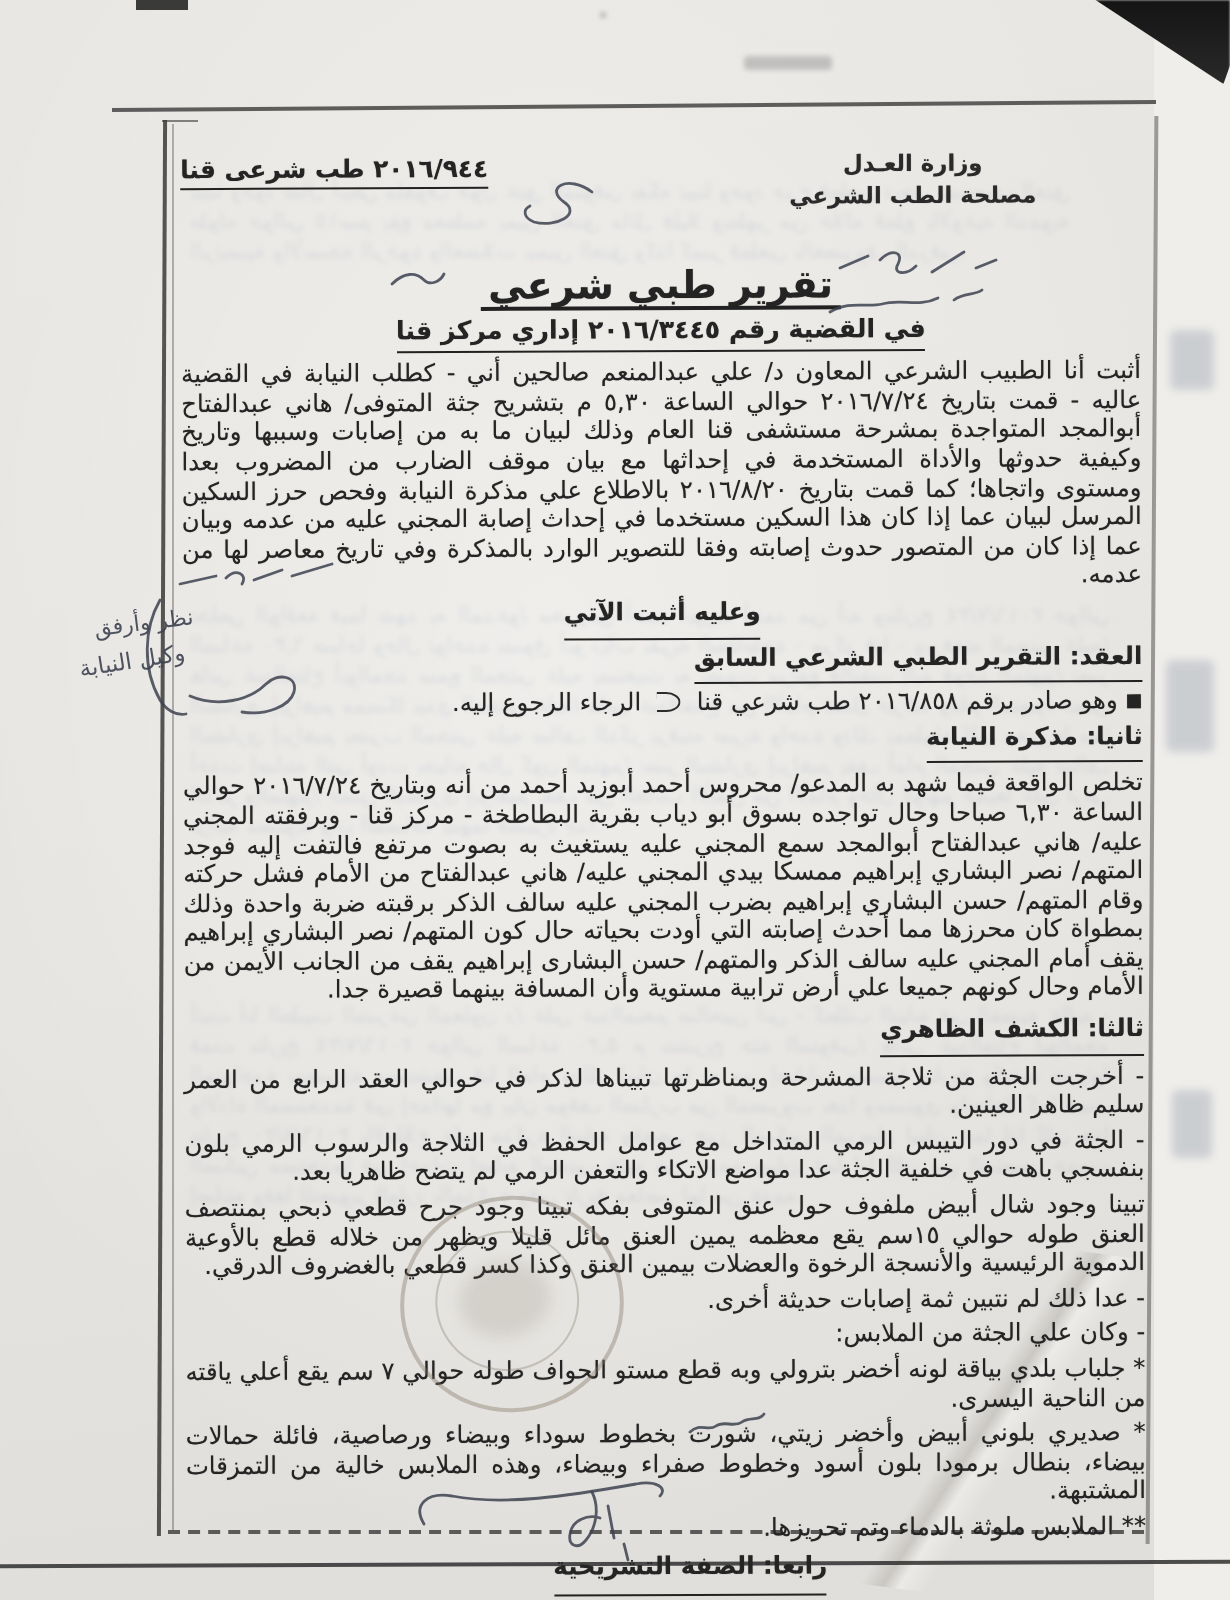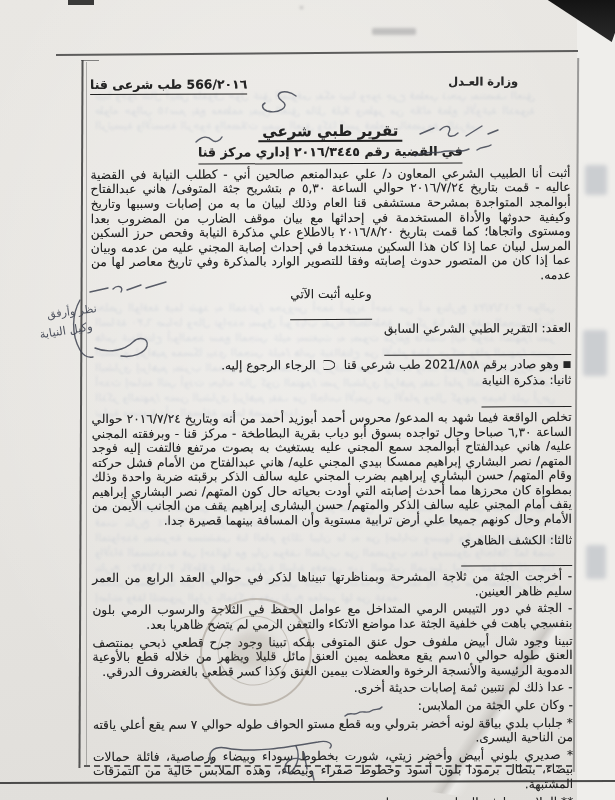--- a/index.html
+++ b/index.html
@@ -47,26 +47,26 @@
     position:absolute;left:90px;top:62px;width:480px;z-index:5;
     direction:rtl;color:#242424;font-size:12.2px;line-height:14.6px;
     text-shadow:0 0 .5px rgba(20,20,20,.4);
     transform:rotate(-.25deg);transform-origin:top right;
   }
   .header-row{display:flex;justify-content:space-between;align-items:flex-start;margin-top:12px;}
   .letterhead{text-align:center;font-size:11.4px;line-height:15.5px;margin-right:52px;font-weight:bold;color:#2a2a2a;margin-left:30px;}
   .letterhead .lh3{border-bottom:1px solid #2a2a2a;padding-bottom:1px;}
   .case-stamp{font-weight:bold;font-size:12.4px;border-bottom:1.5px solid #222;padding-bottom:1px;margin-top:2px;white-space:nowrap;}
   .title-wrap{text-align:center;margin-top:30px;}
-  .doc-title{display:inline-block;font-size:15px;font-weight:bold;border-bottom:2px solid #222;padding:0 4px 2px;}
+  .doc-title{display:inline-block;font-size:19px;font-weight:bold;border-bottom:2px solid #222;padding:0 4px 2px;}
   .case-line-wrap{text-align:center;margin-top:3px;}
   .case-line{display:inline-block;font-size:12.6px;font-weight:bold;border-bottom:1.5px solid #222;padding-bottom:3px;}
   p.par{margin:3px 0 0;text-align:justify;text-align-last:right;}
   .center-heading{text-align:center;margin-top:3px;}
-  .center-heading span,.sec-heading span{display:inline-block;font-weight:normal;border-bottom:1.5px solid #222;padding-bottom:18px;}
+  .center-heading span,.sec-heading span{display:inline-block;font-weight:bold;border-bottom:1.5px solid #222;padding-bottom:5px;}
   .sec-heading{margin-top:2px;}
   .ref-line{margin-top:2px;white-space:nowrap;}
   .sq{font-size:9px;vertical-align:1px;letter-spacing:2px;}
   .pointer{display:inline-block;width:11px;height:8px;border:1.6px solid #2c2c2c;border-left:none;
            border-radius:0 60% 60% 0/0 50% 50% 0;vertical-align:-1px;margin:0 4px;}
   .anatomy-heading{text-align:center;margin-top:4px;transform:translateX(12px);}
   
   .round-stamp{position:absolute;left:200px;top:598px;width:108px;height:104px;z-index:6;
     border:2px solid rgba(125,114,98,.38);border-radius:50%;transform:rotate(-12deg);}
   .round-stamp .inner{position:absolute;left:16px;top:15px;width:70px;height:68px;border:1.5px solid rgba(125,114,98,.32);border-radius:50%;}
@@ -99,43 +99,44 @@
   <div class="line frame-top-tick"></div>
   <div class="line frame-right"></div>
   <div class="line frame-bottom"></div>
   <div class="line bottom-outer-line"></div>
 
   <div class="content">
 
     <div class="header-row">
       <div class="letterhead">
         <div class="lh1">وزارة العـدل</div>
+        <div class="lh2">مصلحة الطب الشرعي</div>
       </div>
-      <div class="case-stamp">٢٠١٦/566 طب شرعى قنا</div>
+      <div class="case-stamp">٢٠١٦/٩٤٤ طب شرعى قنا</div>
     </div>
 
     <div class="title-wrap">
       <span class="doc-title">تقرير طبي شرعي</span>
     </div>
     <div class="case-line-wrap">
       <span class="case-line">في القضية رقم ٢٠١٦/٣٤٤٥ إداري مركز قنا</span>
     </div>
 
     <p class="par">أثبت أنا الطبيب الشرعي المعاون د/ علي عبدالمنعم صالحين أني - كطلب النيابة في القضية عاليه - قمت بتاريخ ٢٠١٦/٧/٢٤ حوالي الساعة ٥,٣٠ م بتشريح جثة المتوفى/ هاني عبدالفتاح أبوالمجد المتواجدة بمشرحة مستشفى قنا العام وذلك لبيان ما به من إصابات وسببها وتاريخ وكيفية حدوثها والأداة المستخدمة في إحداثها مع بيان موقف الضارب من المضروب بعدا ومستوى واتجاها؛ كما قمت بتاريخ ٢٠١٦/٨/٢٠ بالاطلاع علي مذكرة النيابة وفحص حرز السكين المرسل لبيان عما إذا كان هذا السكين مستخدما في إحداث إصابة المجني عليه من عدمه وبيان عما إذا كان من المتصور حدوث إصابته وفقا للتصوير الوارد بالمذكرة وفي تاريخ معاصر لها من عدمه.</p>
 
     <div class="center-heading">
       <span>وعليه أثبت الآتي</span>
     </div>
 
     <div class="sec-heading">
       <span>العقد: التقرير الطبي الشرعي السابق</span>
     </div>
     <div class="ref-line">
       <span class="sq">■</span>
-      <span>وهو صادر برقم 2021/٨٥٨ طب شرعي قنا</span>
+      <span>وهو صادر برقم ٢٠١٦/٨٥٨ طب شرعي قنا</span>
       <span class="pointer"></span>
       <span>الرجاء الرجوع إليه.</span>
     </div>
 
     <div class="sec-heading">
       <span>ثانيا: مذكرة النيابة</span>
     </div>
     <p class="par">تخلص الواقعة فيما شهد به المدعو/ محروس أحمد أبوزيد أحمد من أنه وبتاريخ ٢٠١٦/٧/٢٤ حوالي الساعة ٦,٣٠ صباحا وحال تواجده بسوق أبو دياب بقرية البطاطخة - مركز قنا - وبرفقته المجني عليه/ هاني عبدالفتاح أبوالمجد سمع المجني عليه يستغيث به بصوت مرتفع فالتفت إليه فوجد المتهم/ نصر البشاري إبراهيم ممسكا بيدي المجني عليه/ هاني عبدالفتاح من الأمام فشل حركته وقام المتهم/ حسن البشاري إبراهيم بضرب المجني عليه سالف الذكر برقبته ضربة واحدة وذلك بمطواة كان محرزها مما أحدث إصابته التي أودت بحياته حال كون المتهم/ نصر البشاري إبراهيم يقف أمام المجني عليه سالف الذكر والمتهم/ حسن البشارى إبراهيم يقف من الجانب الأيمن من الأمام وحال كونهم جميعا علي أرض ترابية مستوية وأن المسافة بينهما قصيرة جدا.</p>
 
     <div class="sec-heading" style="margin-top:6px;">

